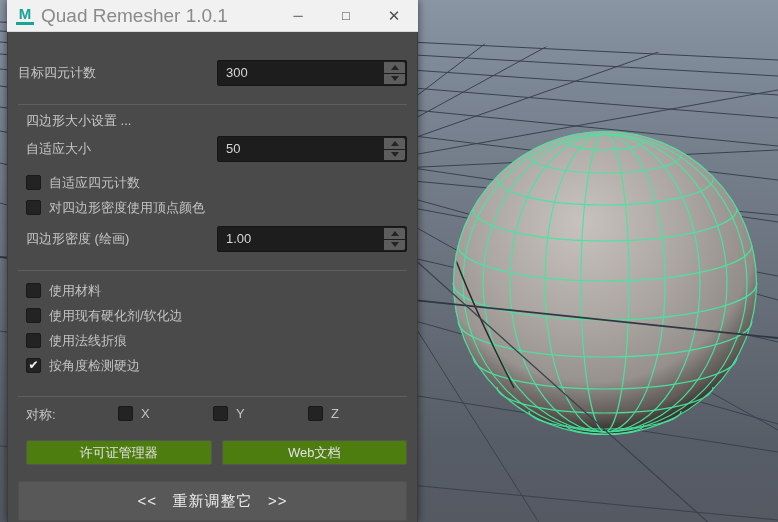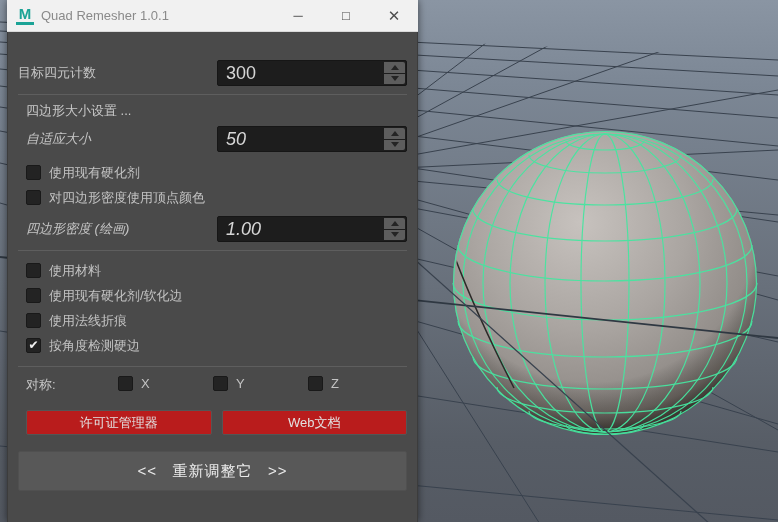--- a/index.html
+++ b/index.html
@@ -23,70 +23,70 @@
   #titlebar{
     height:31px;background:#f1f1f1;border-bottom:1px solid #d9d9d9;
     display:flex;align-items:center;
   }
   .maya-icon{
     width:18px;height:18px;margin-left:9px;margin-right:7px;
     display:flex;align-items:center;justify-content:center;
     color:#1ba396;font-weight:bold;font-size:15px;line-height:18px;
     border-bottom:3px solid #1ba396;box-sizing:border-box;
   }
-  .win-title{color:#8a8a8a;font-size:13px;flex:1;white-space:nowrap;overflow:hidden;}
+  .win-title{color:#8a8a8a;font-size:19px;flex:1;white-space:nowrap;overflow:hidden;}
   .win-btn{
     width:48px;height:31px;display:flex;align-items:center;justify-content:center;
     color:#4d4d4d;font-size:13px;cursor:default;
   }
   .win-btn.close{font-size:15px;}
   
   #panel{
     position:absolute;top:32px;left:0;right:0;bottom:0;
     background:#4a4a4a;padding:28px 10px 0 10px;
     color:#c9c9c9;font-size:13px;box-sizing:border-box;
     border-left:1px solid #3c3c3c;border-right:1px solid #3c3c3c;
   }
   .row{display:flex;align-items:center;}
   .lbl{flex:1;color:#c6c6c6;}
   .field{
     position:relative;width:190px;height:26px;background:#1d1d1d;
     border:1px solid #161616;border-radius:2px;box-sizing:border-box;
   }
   .field-val{
-    position:absolute;left:8px;top:0;line-height:24px;color:#d6d6d6;font-size:18px;
+    position:absolute;left:8px;top:0;line-height:24px;color:#d6d6d6;font-size:13px;
   }
   .spinner{
     position:absolute;right:1px;top:1px;bottom:1px;width:21px;
     display:flex;flex-direction:column;gap:1px;background:#1d1d1d;
   }
   .spin{
     flex:1;background:#5d5d5d;display:flex;align-items:center;justify-content:center;
   }
   .spin.up{border-radius:0 2px 0 0;}
   .spin.down{border-radius:0 0 2px 0;}
   .tri-up{width:0;height:0;border-left:4px solid transparent;border-right:4px solid transparent;border-bottom:5px solid #242424;}
   .tri-down{width:0;height:0;border-left:4px solid transparent;border-right:4px solid transparent;border-top:5px solid #242424;}
-  .group{border-top:1px solid #5e5e5e;margin-top:8px;padding-top:7px;}
+  .group{border-top:1px solid #5e5e5e;margin-top:18px;padding-top:7px;}
   .group-title{color:#c9c9c9;padding-left:8px;line-height:18px;margin-bottom:6px;}
   .group-body{padding-left:8px;padding-right:0;}
-  .field-row{margin-top:6px;margin-bottom:8px;font-style:italic;}
+  .field-row{margin-top:6px;margin-bottom:8px;}
   .cb-row{display:flex;align-items:center;height:25px;cursor:default;}
   .cb{
     width:15px;height:15px;background:#232323;border:1px solid #191919;border-radius:2px;
     margin-right:8px;display:flex;align-items:center;justify-content:center;box-sizing:border-box;
   }
   .mark{color:#f2f2f2;font-size:12px;line-height:13px;}
   .cb-lbl{color:#c3c3c3;}
   .sym-row{display:flex;align-items:flex-start;height:26px;margin-top:2px;}
   .sym-label{width:92px;color:#c6c6c6;}
   .sym-item{display:flex;align-items:center;width:95px;}
   .btn-row{display:flex;gap:10px;margin-top:8px;margin-bottom:10px;}
   .btn{
-    flex:1;height:23px;background:#b91c1c;border:1px solid #555;border-radius:2px;
+    flex:1;height:23px;background:#4d7c0f;border:1px solid #555;border-radius:2px;
     color:#e2e2e2;font-size:13px;display:flex;align-items:center;justify-content:center;cursor:default;
   }
   .big-btn{
     margin-top:16px;height:38px;background:#585858;border:1px solid #505050;border-radius:2px;
     color:#ececec;font-size:15px;display:flex;align-items:center;justify-content:center;
     white-space:pre;letter-spacing:1px;cursor:default;
   }
 </style>
 </head>
 <body>
@@ -216,21 +216,21 @@
               <div class="spin down">
                   <i class="tri-down"></i>
                 </div>
             </div>
           </div>
         </div>
         <div class="cb-row">
           <span class="cb">
               <span class="mark"></span>
             </span>
-          <span class="cb-lbl">使用现有硬化剂</span>
+          <span class="cb-lbl">自适应四元计数</span>
         </div>
         <div class="cb-row">
           <span class="cb">
               <span class="mark"></span>
             </span>
           <span class="cb-lbl">对四边形密度使用顶点颜色</span>
         </div>
         <div class="row field-row">
           <span class="lbl">四边形密度 (绘画)</span>
           <div class="field">

